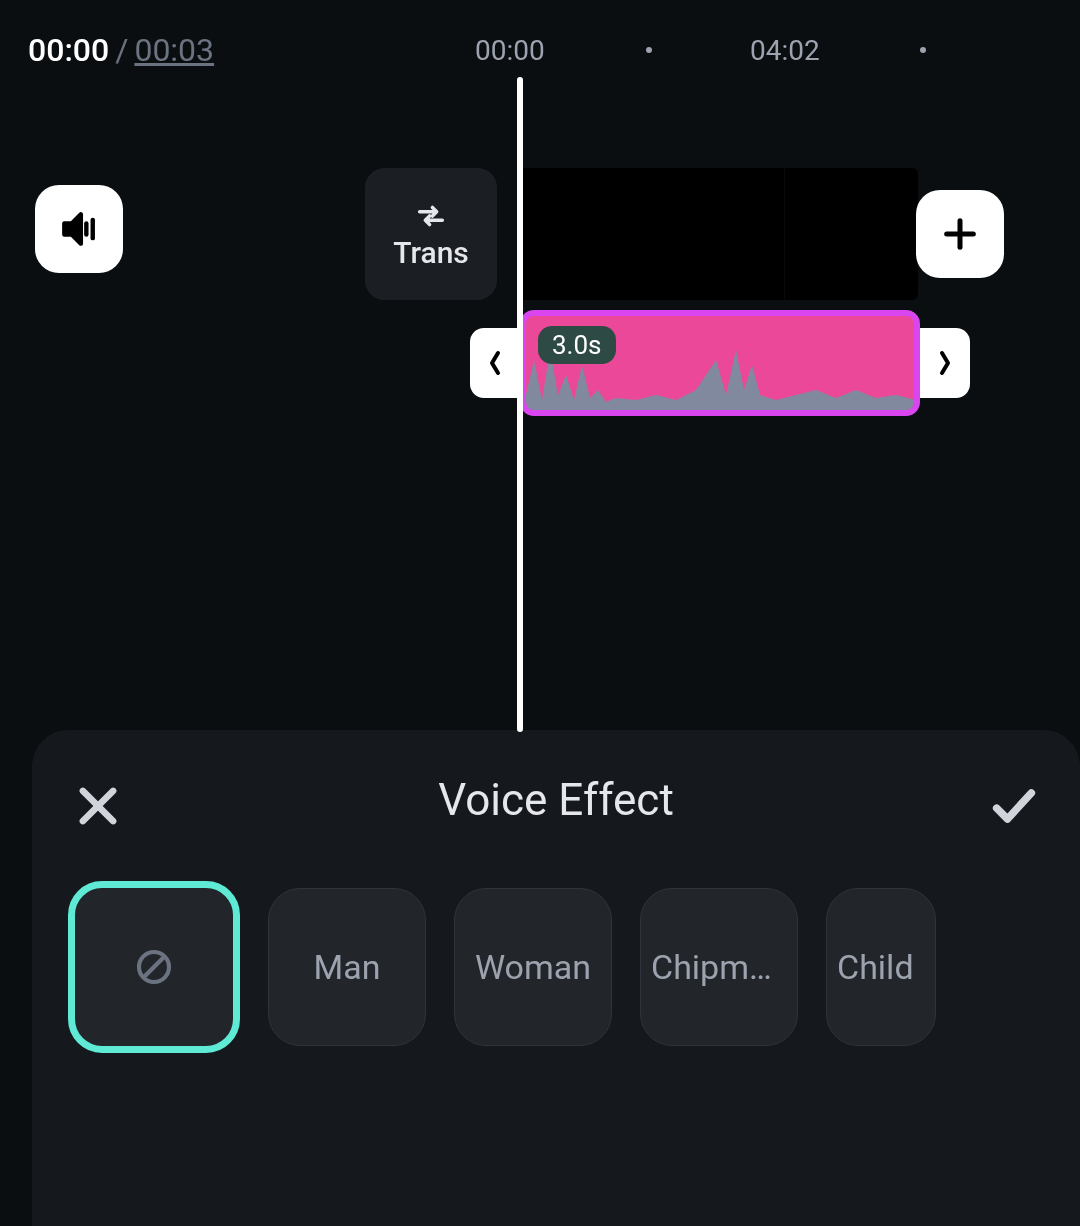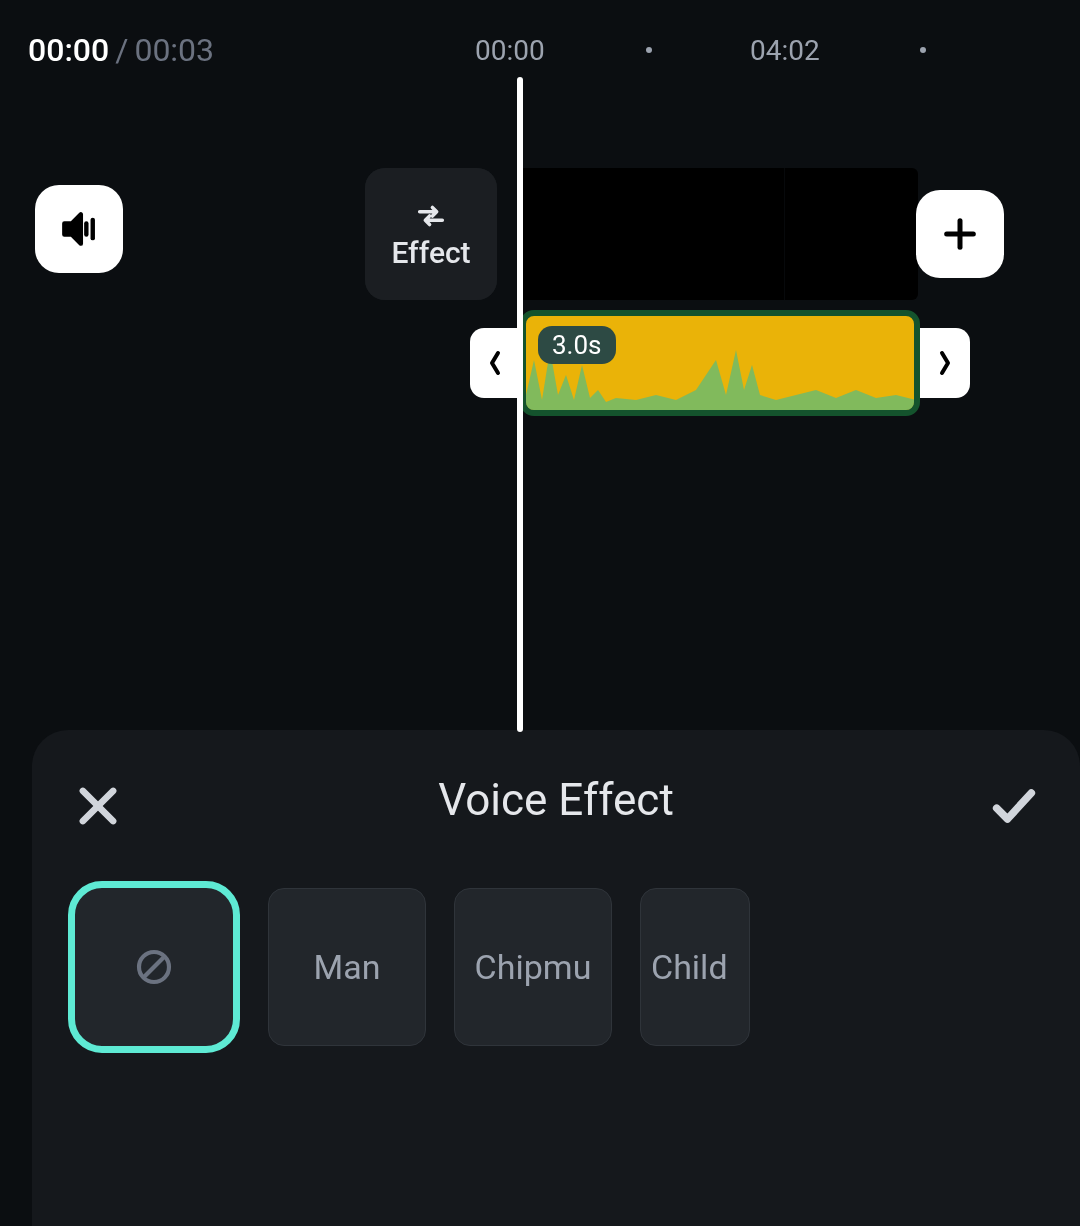--- a/index.html
+++ b/index.html
@@ -33,20 +33,21 @@
       font-weight: 500;
     }
     .time-sep {
       font-size: 32px;
       color: #6b7280;
       margin: 0 6px;
     }
     .time-total {
       font-size: 32px;
       color: #6b7280;
+      text-decoration: underline;
     }
     .ruler-time {
       position: absolute;
       color: #9ca3af;
       font-size: 28px;
     }
     .ruler-dot {
       position: absolute;
       width: 6px;
       height: 6px;
@@ -164,22 +165,22 @@
     .handle-right {
       right: 0;
       border-radius: 0 14px 14px 0;
     }
     .audio-clip {
       position: absolute;
       left: 50px;
       right: 50px;
       top: 0;
       bottom: 0;
-      background: #eab308;
-      border: 6px solid #14532d;
+      background: #ec4899;
+      border: 6px solid #d946ef;
       border-radius: 14px;
       overflow: hidden;
     }
     .wave {
       position: absolute;
       left: 0;
       right: 0;
       bottom: 0;
       height: 70px;
       opacity: 0.55;
@@ -250,21 +251,21 @@
     .effect-row {
       position: absolute;
       top: 158px;
       left: 36px;
       display: flex;
       gap: 28px;
     }
     .effect-tile {
       width: 158px;
       height: 158px;
-      border-radius: 16px;
+      border-radius: 32px;
       background: #22262b;
       border: 1px solid #2f343a;
       display: flex;
       align-items: center;
       justify-content: center;
       color: #9ca3af;
       font-size: 34px;
       overflow: hidden;
       white-space: nowrap;
       padding: 0 10px;
@@ -337,21 +338,21 @@
   </div>
 
   <div class="cover-tile">
     <svg class="flower-bg flower-svg" viewBox="0 0 100 100" preserveAspectRatio="xMidYMid slice">
       <use href="#flower-scene"></use>
     </svg>
     <svg class="swap-icon" viewBox="0 0 24 24" fill="none" stroke="#e5e7eb" stroke-width="2.5" stroke-linecap="round" stroke-linejoin="round">
       <path d="M4 9 L16 9 M13 6 L16 9 L13 12"></path>
       <path d="M20 15 L8 15 M11 12 L8 15 L11 18"></path>
     </svg>
-    <span class="cover-label">Effect</span>
+    <span class="cover-label">Trans</span>
   </div>
 
   <div class="video-track">
     <svg class="video-frame flower-svg" viewBox="0 0 100 100" preserveAspectRatio="xMidYMid slice">
         <use href="#flower-scene"></use>
       </svg>
     <svg class="video-frame flower-svg" viewBox="0 0 100 100" preserveAspectRatio="xMidYMid slice">
         <use href="#flower-scene"></use>
       </svg>
     <svg class="video-frame flower-svg" viewBox="0 0 100 100" preserveAspectRatio="xMidYMid slice">
@@ -406,19 +407,22 @@
     <div class="effect-tile selected">
       <svg class="none-icon" viewBox="0 0 24 24" fill="none" stroke="#6b7280" stroke-width="2.5">
         <circle cx="12" cy="12" r="9"></circle>
         <line x1="6" y1="18" x2="18" y2="6"></line>
       </svg>
     </div>
     <div class="effect-tile">
       <span class="ellipsis">Man</span>
     </div>
     <div class="effect-tile">
-      <span class="ellipsis">Chipmu</span>
+      <span class="ellipsis">Woman</span>
+    </div>
+    <div class="effect-tile">
+      <span class="ellipsis">Chipmu…</span>
     </div>
     <div class="effect-tile" style="width:110px">
       <span class="ellipsis" style="text-align:left">Child</span>
     </div>
   </div>
 </div>
 
 </body></html>

